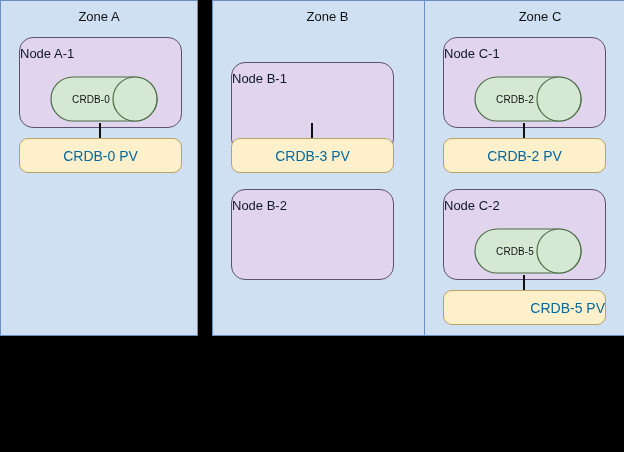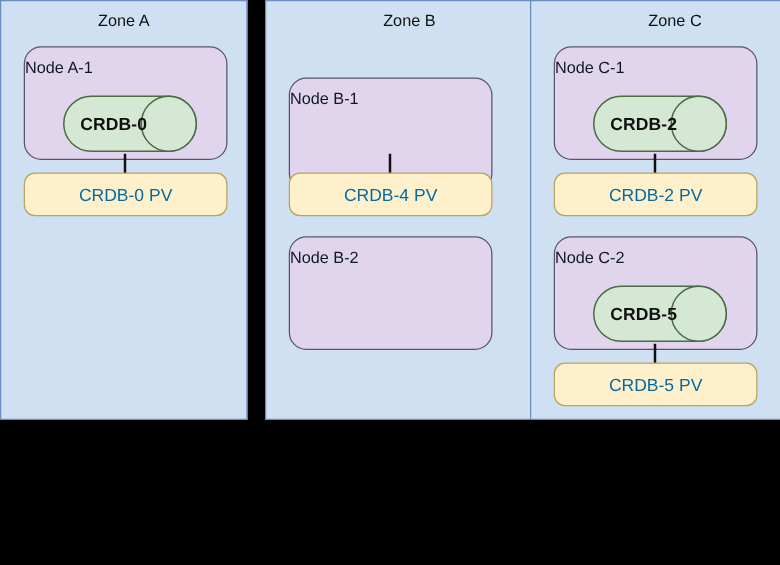--- a/index.html
+++ b/index.html
@@ -63,26 +63,25 @@
   }
   .cyl-label {
     position: absolute;
     left: 0;
     top: 0;
     width: 100%;
     height: 100%;
     display: flex;
     align-items: center;
     justify-content: center;
-    font-size: 14px;
+    font-size: 10px;
     color: #111111;
     padding-right: 26px;
     box-sizing: border-box;
     letter-spacing: 0.1px;
-    font-weight: bold;
   }
   .pv {
     position: absolute;
     background: #fff0cc;
     border: 1px solid #b8a35f;
     border-radius: 9px;
     box-sizing: border-box;
     display: flex;
     align-items: center;
     justify-content: center;
@@ -126,21 +125,21 @@
     <div class="zone-title">Zone B</div>
 
     <div class="node" style="left:18px; top:36px; width:163px; height:91px;margin-top:25px;">
       <div class="node-title">Node B-1</div>
 
     </div>
 
     <div class="connector" style="left:98px; top:122px; height:16px;"></div>
 
     <div class="pv" style="left:18px; top:137px; width:163px; height:35px;">
-      <span>CRDB-4 PV</span>
+      <span>CRDB-3 PV</span>
     </div>
 
     <div class="node" style="left:18px; top:188px; width:163px; height:91px;">
       <div class="node-title">Node B-2</div>
     </div>
   </div>
 
   <div class="zone" style="left:424px; top:0px; width:232px; height:336px;">
     <div class="zone-title">Zone C</div>
 
@@ -169,18 +168,18 @@
         <svg width="108" height="46" viewBox="0 0 108 46">
           <path d="M23,1 L85,1 A22,22 0 0 1 85,45 L23,45 A22,22 0 0 1 23,1 Z" fill="#d5e8d4" stroke="#4a6b45" stroke-width="1.2"></path>
           <ellipse cx="85" cy="23" rx="22" ry="22" fill="#d5e8d4" stroke="#4a6b45" stroke-width="1.2"></ellipse>
         </svg>
         <div class="cyl-label">CRDB-5</div>
       </div>
     </div>
 
     <div class="connector" style="left:98px; top:274px; height:16px;"></div>
 
-    <div class="pv" style="left:18px; top:289px; width:163px; height:35px;">
+    <div class="pv" style="left:18px; top:289px; width:163px; height:35px;justify-content:flex-end;">
       <span>CRDB-5 PV</span>
     </div>
   </div>
 
 </div>
 
 </body></html>

